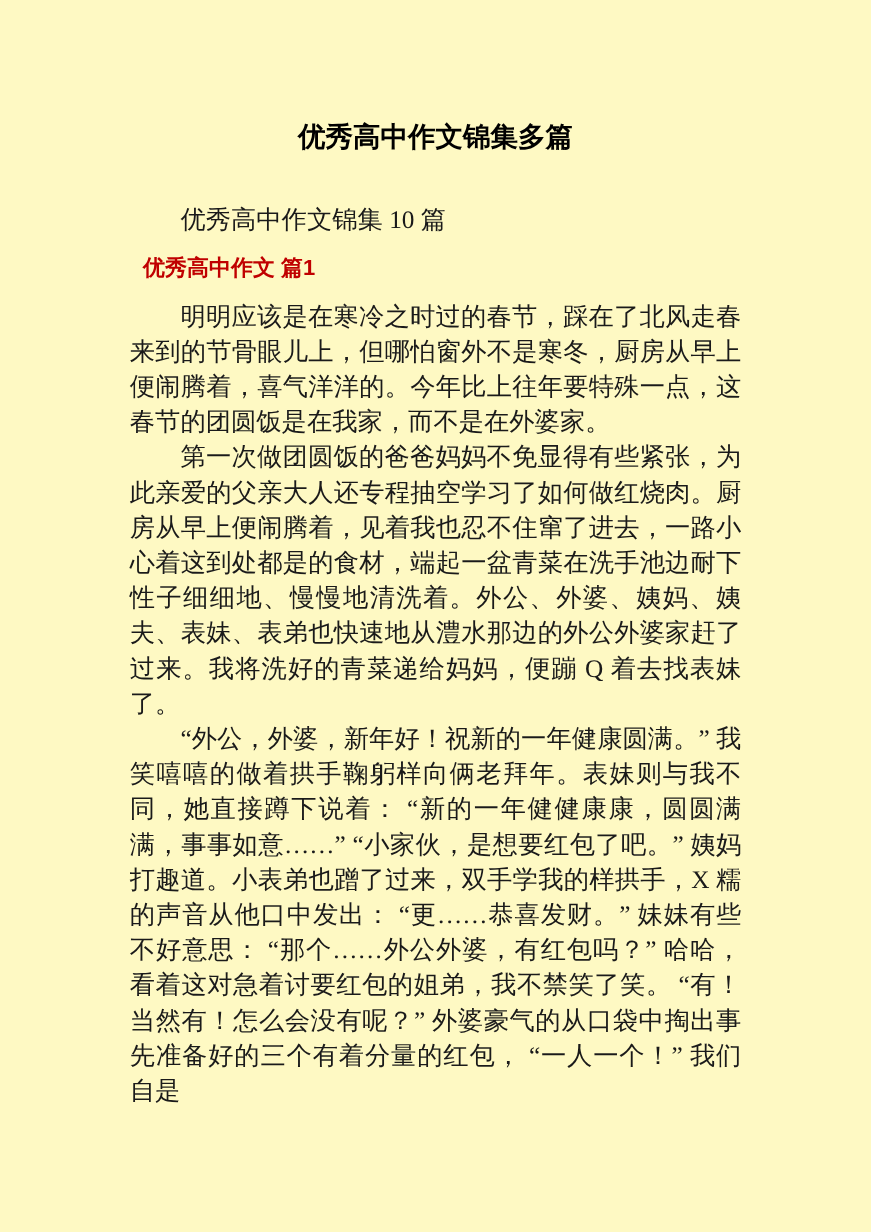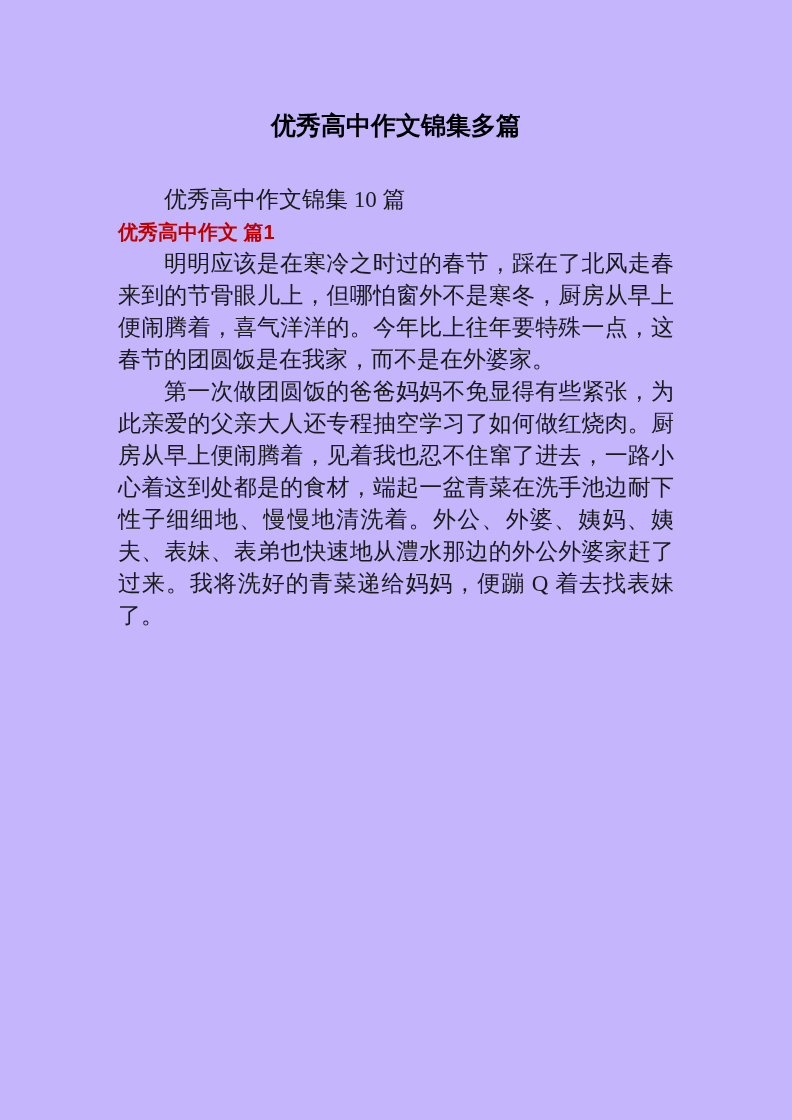--- a/index.html
+++ b/index.html
@@ -9,21 +9,21 @@
   }
   body {
     width: 792px;
     height: 1120px;
     overflow: hidden;
   }
   .doc-page {
     box-sizing: border-box;
     width: 792px;
     height: 1120px;
-    background: #c4b5fd;
+    background: #fef9c3;
     padding: 108px 118px 0 118px;
   }
   .doc-title {
     margin: 0 0 42px 0;
     font-family: "Liberation Sans", "DejaVu Sans", sans-serif;
     font-weight: 700;
     font-size: 25px;
     line-height: 34px;
     color: #000000;
     text-align: center;
@@ -31,21 +31,21 @@
   .body-para {
     margin: 0;
     font-family: "Liberation Serif", "DejaVu Serif", serif;
     font-size: 23px;
     line-height: 32px;
     color: #1a1a1a;
     text-align: justify;
     text-indent: 2em;
   }
   .section-heading {
-    margin: 0;
+    margin: 12px;
     font-family: "Liberation Sans", "DejaVu Sans", sans-serif;
     font-weight: 700;
     font-size: 20px;
     line-height: 32px;
     color: #c00000;
     text-align: left;
     text-indent: 0;
   }
 </style>
 </head>
@@ -57,13 +57,14 @@
   <p class="body-para">优秀高中作文锦集 10 篇</p>
 
 
   <h2 class="section-heading">优秀高中作文 篇1</h2>
 
 
   <p class="body-para">明明应该是在寒冷之时过的春节，踩在了北风走春来到的节骨眼儿上，但哪怕窗外不是寒冬，厨房从早上便闹腾着，喜气洋洋的。今年比上往年要特殊一点，这春节的团圆饭是在我家，而不是在外婆家。</p>
 
   <p class="body-para">第一次做团圆饭的爸爸妈妈不免显得有些紧张，为此亲爱的父亲大人还专程抽空学习了如何做红烧肉。厨房从早上便闹腾着，见着我也忍不住窜了进去，一路小心着这到处都是的食材，端起一盆青菜在洗手池边耐下性子细细地、慢慢地清洗着。外公、外婆、姨妈、姨夫、表妹、表弟也快速地从澧水那边的外公外婆家赶了过来。我将洗好的青菜递给妈妈，便蹦 Q 着去找表妹了。</p>
 
+  <p class="body-para">“外公，外婆，新年好！祝新的一年健康圆满。” 我笑嘻嘻的做着拱手鞠躬样向俩老拜年。表妹则与我不同，她直接蹲下说着： “新的一年健健康康，圆圆满满，事事如意……” “小家伙，是想要红包了吧。” 姨妈打趣道。小表弟也蹭了过来，双手学我的样拱手，X 糯的声音从他口中发出： “更……恭喜发财。” 妹妹有些不好意思： “那个……外公外婆，有红包吗？” 哈哈，看着这对急着讨要红包的姐弟，我不禁笑了笑。 “有！当然有！怎么会没有呢？” 外婆豪气的从口袋中掏出事先准备好的三个有着分量的红包， “一人一个！” 我们自是</p>
 </div>
 
 </body></html>

